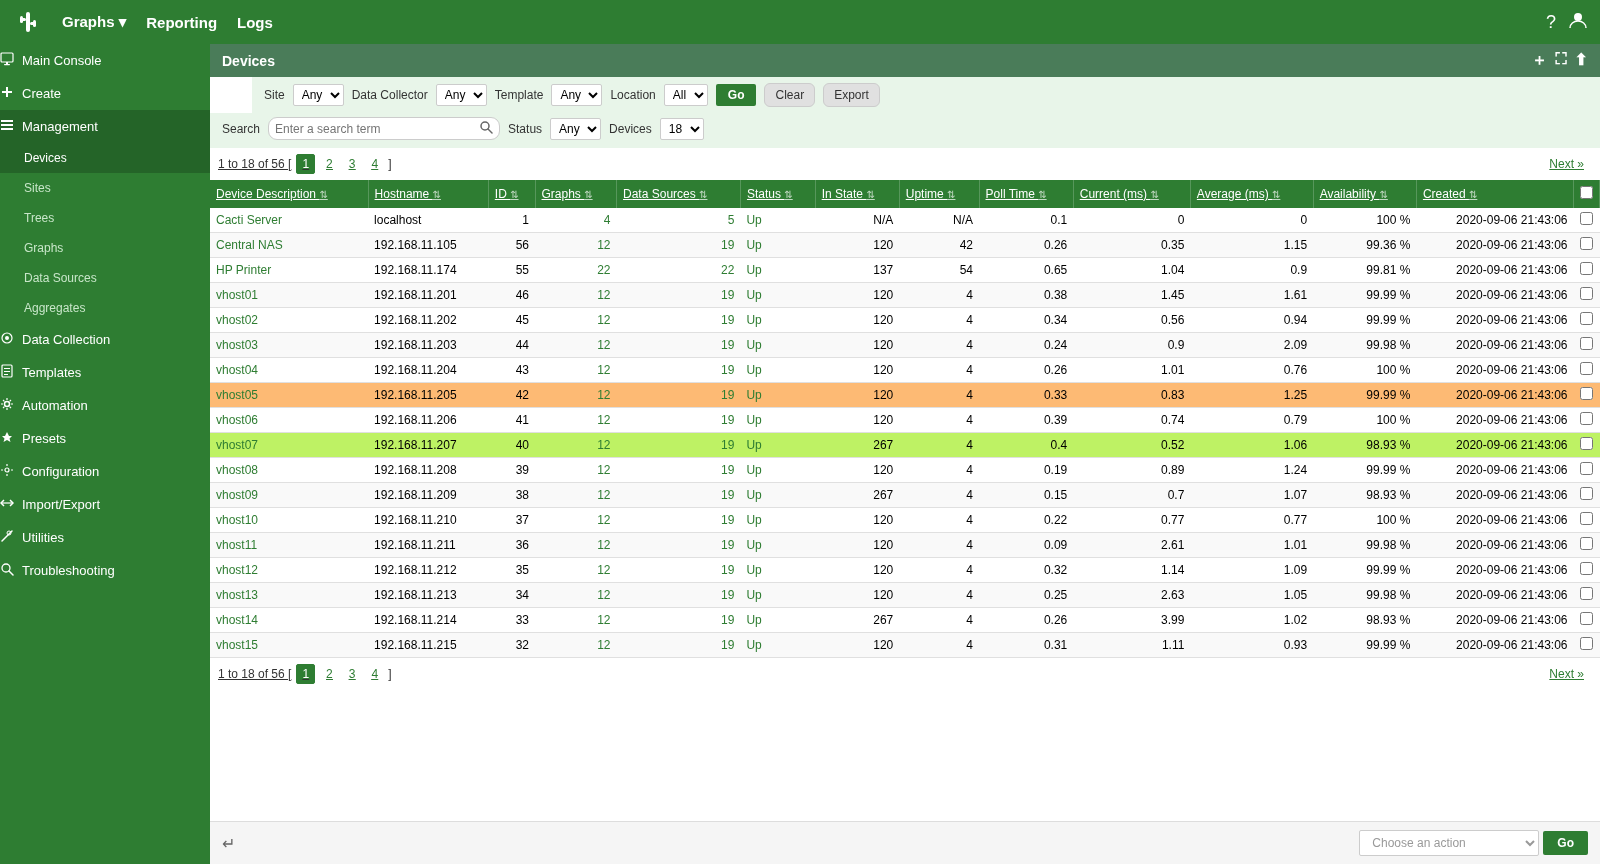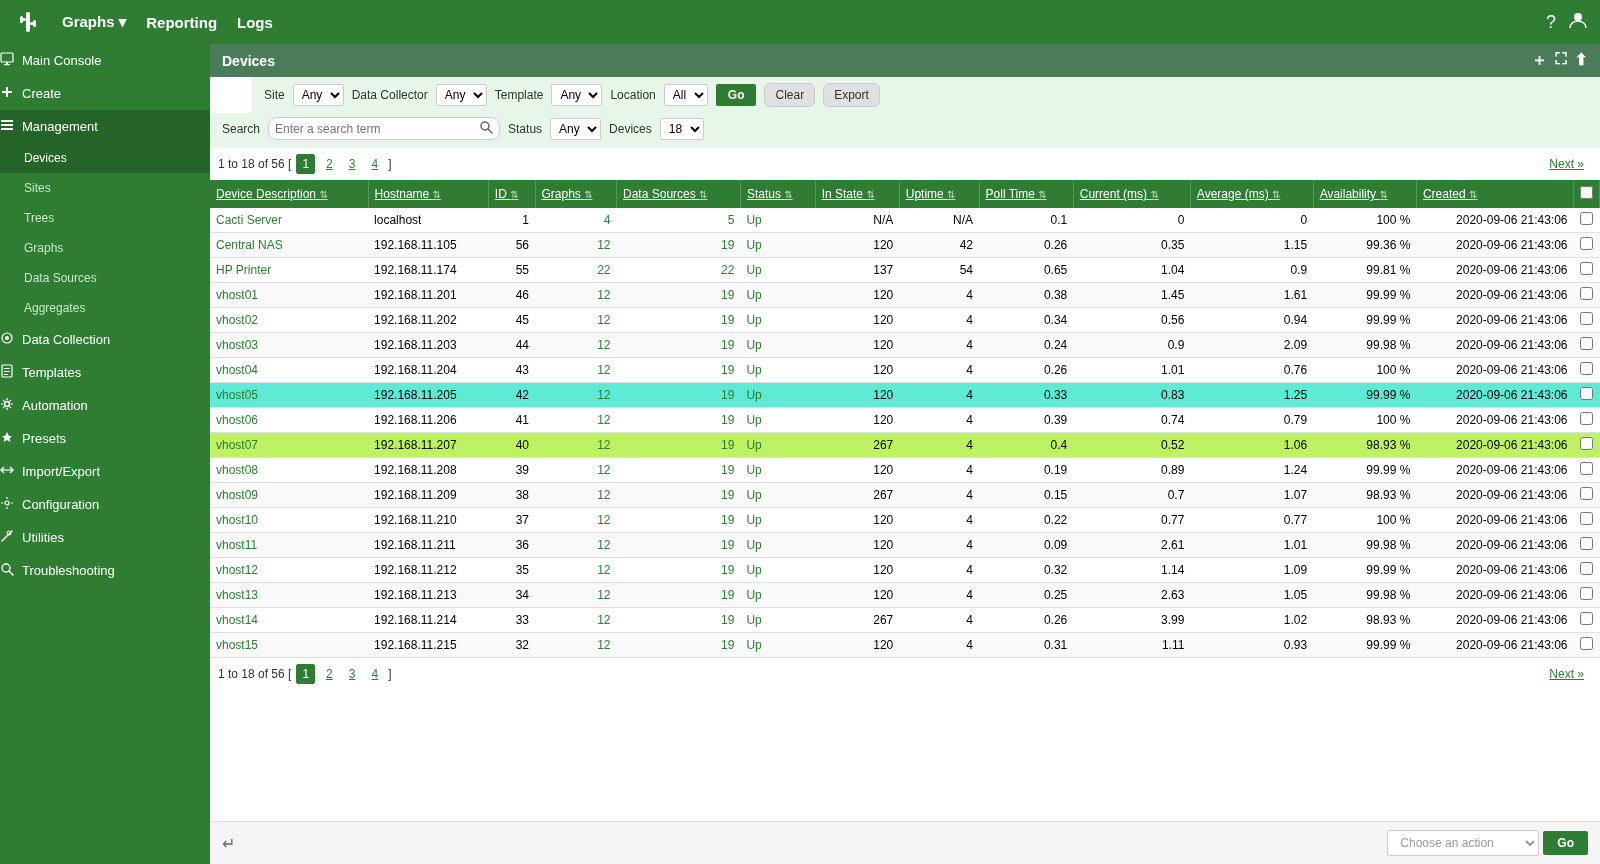--- a/index.html
+++ b/index.html
@@ -158,20 +158,21 @@
       overflow-x: auto;
     }
 
     
     .pagination {
       text-align: center;
       padding: 6px;
       font-size: 12px;
       color: #333;
       background: white;
+      text-decoration: underline;
     }
     .pagination a {
       color: #2e7d32;
       text-decoration: none;
       padding: 2px 5px;
       border: 1px solid #2e7d32;
       margin: 0 1px;
       border-radius: 2px;
       background: #2e7d32;
       color: white;
@@ -233,21 +234,21 @@
       border-top: 1px solid #ddd;
       flex-shrink: 0;
       gap: 4px;
     }
     .action-select {
       font-size: 12px;
       padding: 4px 8px;
       border: 1px solid #ccc;
       border-radius: 2px;
       background: white;
-      width: 152px;
+      width: 180px;
       color: #999;
     }
     .btn-action-go {
       background: #2e7d32;
       color: white;
       border: none;
       padding: 5px 14px;
       border-radius: 2px;
       cursor: pointer;
       font-size: 12px;
@@ -365,34 +366,34 @@
       <span class="sidebar-icon">
         <svg width="14" height="14" viewBox="0 0 14 14" fill="white">
             <path d="M7 2L9 6H12L9.5 8.5L10.5 12L7 10L3.5 12L4.5 8.5L2 6H5Z" fill="white"></path>
           </svg>
       </span>
       <span>Presets</span>
     </div>
     <div class="sidebar-item">
       <span class="sidebar-icon">
         <svg width="14" height="14" viewBox="0 0 14 14" fill="white">
+            <circle cx="7" cy="7" r="2" fill="none" stroke="white" stroke-width="1.2"></circle>
+            <path d="M7 1v2M7 11v2M1 7h2M11 7h2" stroke="white" stroke-width="1.2"></path>
+          </svg>
+      </span>
+      <span>Configuration</span>
+    </div>
+    <div class="sidebar-item">
+      <span class="sidebar-icon">
+        <svg width="14" height="14" viewBox="0 0 14 14" fill="white">
             <path d="M4 4l-3 3 3 3M10 4l3 3-3 3" stroke="white" stroke-width="1.5" fill="none"></path>
             <line x1="1" y1="7" x2="13" y2="7" stroke="white" stroke-width="1.2"></line>
           </svg>
       </span>
       <span>Import/Export</span>
-    </div>
-    <div class="sidebar-item">
-      <span class="sidebar-icon">
-        <svg width="14" height="14" viewBox="0 0 14 14" fill="white">
-            <circle cx="7" cy="7" r="2" fill="none" stroke="white" stroke-width="1.2"></circle>
-            <path d="M7 1v2M7 11v2M1 7h2M11 7h2" stroke="white" stroke-width="1.2"></path>
-          </svg>
-      </span>
-      <span>Configuration</span>
     </div>
     <div class="sidebar-item">
       <span class="sidebar-icon">
         <svg width="14" height="14" viewBox="0 0 14 14" fill="white">
             <path d="M2 12L6 8M8 6l4-4M6 8l2-2" stroke="white" stroke-width="1.5" fill="none" stroke-linecap="round"></path>
             <circle cx="9" cy="4" r="2" fill="none" stroke="white" stroke-width="1"></circle>
           </svg>
       </span>
       <span>Utilities</span>
     </div>
@@ -601,21 +602,21 @@
     <td class="status-up">Up</td>
     <td class="num">120</td>
     <td class="num">4</td>
     <td class="num">0.26</td>
     <td class="num">1.01</td>
     <td class="num">0.76</td>
     <td class="avail">100 %</td>
     <td class="created">2020-09-06 21:43:06</td>
     <td class="checkbox-col"><input type="checkbox" style=""></td>
   </tr>
-            <tr style="background: #5eead4;">
+            <tr style="background: #fdba74;">
     <td class="link">vhost05</td>
     <td>192.168.11.205</td>
     <td class="num">42</td>
     <td class="green-num">12</td>
     <td class="green-num">19</td>
     <td class="status-up">Up</td>
     <td class="num">120</td>
     <td class="num">4</td>
     <td class="num">0.33</td>
     <td class="num">0.83</td>

